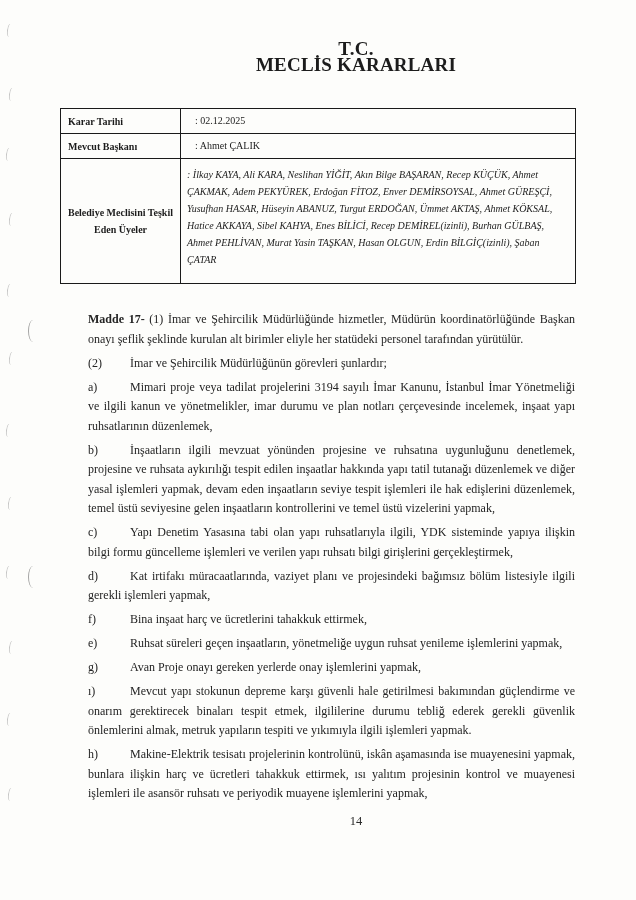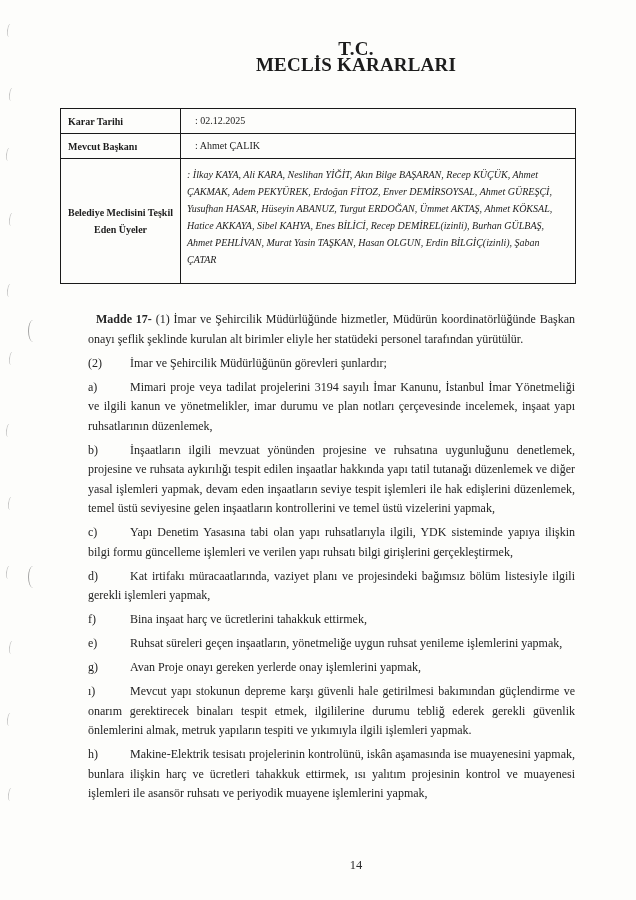--- a/index.html
+++ b/index.html
@@ -86,28 +86,27 @@
   .section-heading {
     font-weight: bold;
     font-size: 12.5px;
     margin: 0 0 2px 0;
   }
   .doc-body p {
     margin: 0 0 4.5px 0;
     text-align: justify;
   }
   .lead-label { display: inline-block; width: 42px; }
-  .madde-label { font-weight: bold; margin-left: 8px; }
+  .madde-label { font-weight: bold; }
   
   .page-number {
     position: absolute; top: 814px; left: 76px; width: 560px;
     text-align: center;
     font-size: 12.5px;
     color: #2a2a2a;
-    margin-top: 44px;
   }
 </style>
 </head>
 <body>
 
 <div class="page">
 
   <div class="scan-mark" style="left:7px; top:24px;"></div>
   <div class="scan-mark" style="left:9px; top:88px;"></div>
   <div class="scan-mark" style="left:6px; top:148px;"></div>

